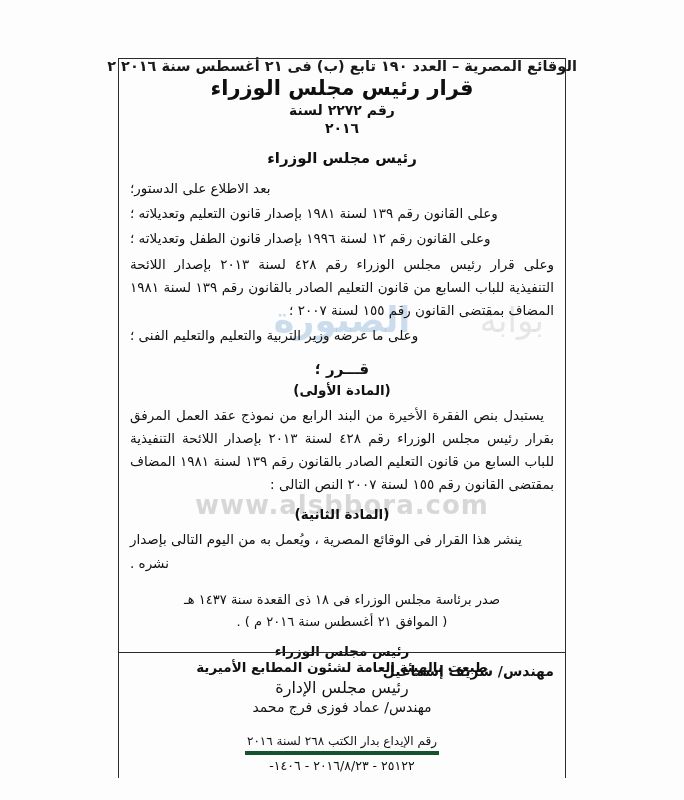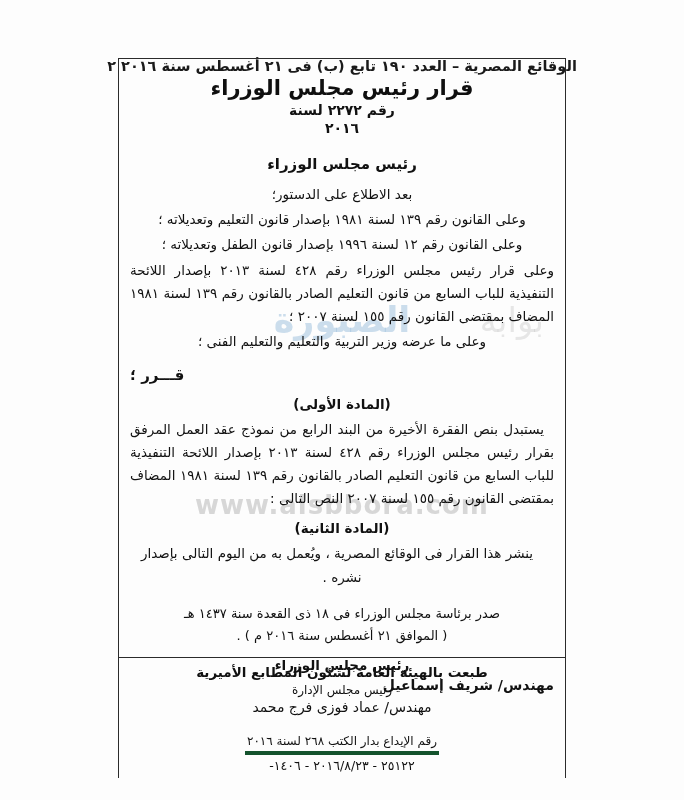--- a/index.html
+++ b/index.html
@@ -70,48 +70,48 @@
     font-weight: bold;
     margin-top: 12px;
     margin-bottom: 2px;
     color: #0f0f0f;
   }
   .subtitle {
     text-align: center;
     font-size: 14px;
     font-weight: bold;
     line-height: 1.25;
-    margin-bottom: 18px;
+    margin-bottom: 12px;
   }
   .subtitle div { display: block; }
 
   .byline {
     text-align: center;
     font-size: 15px;
     font-weight: bold;
     margin: 6px 0 10px 0;
   }
 
   .clause {
     font-size: 13.5px;
     line-height: 1.72;
     margin: 0 0 2px 0;
-    text-align: center;
+    text-align: left;
   }
   .clause.justify {
     text-align: justify;
     text-justify: inter-word;
   }
   .indent { text-indent: 10px; }
 
   .decision-word {
-    text-align: left;
+    text-align: center;
     font-size: 15px;
     font-weight: bold;
-    margin: 12px 0 12px 0;
+    margin: 12px 0 4px 0;
     letter-spacing: 2px;
   }
   .article-head {
     text-align: center;
     font-size: 13.5px;
     font-weight: bold;
     margin: 0 0 6px 0;
   }
   .article-head-2 {
     text-align: center;
@@ -153,21 +153,21 @@
     height: 1px;
     background: #2b2b2b;
     margin-bottom: 6px;
   }
   .footer .f1 {
     font-size: 13.5px;
     font-weight: bold;
     margin-bottom: 3px;
   }
   .footer .f2 {
-    font-size: 12px;
+    font-size: 16px;
     margin-bottom: 2px;
   }
   .footer .f3 {
     font-size: 14px;
     font-weight: normal;
     margin-bottom: 19px;
   }
   .footer .f4 {
     font-size: 12px;
     margin-bottom: 3px;

